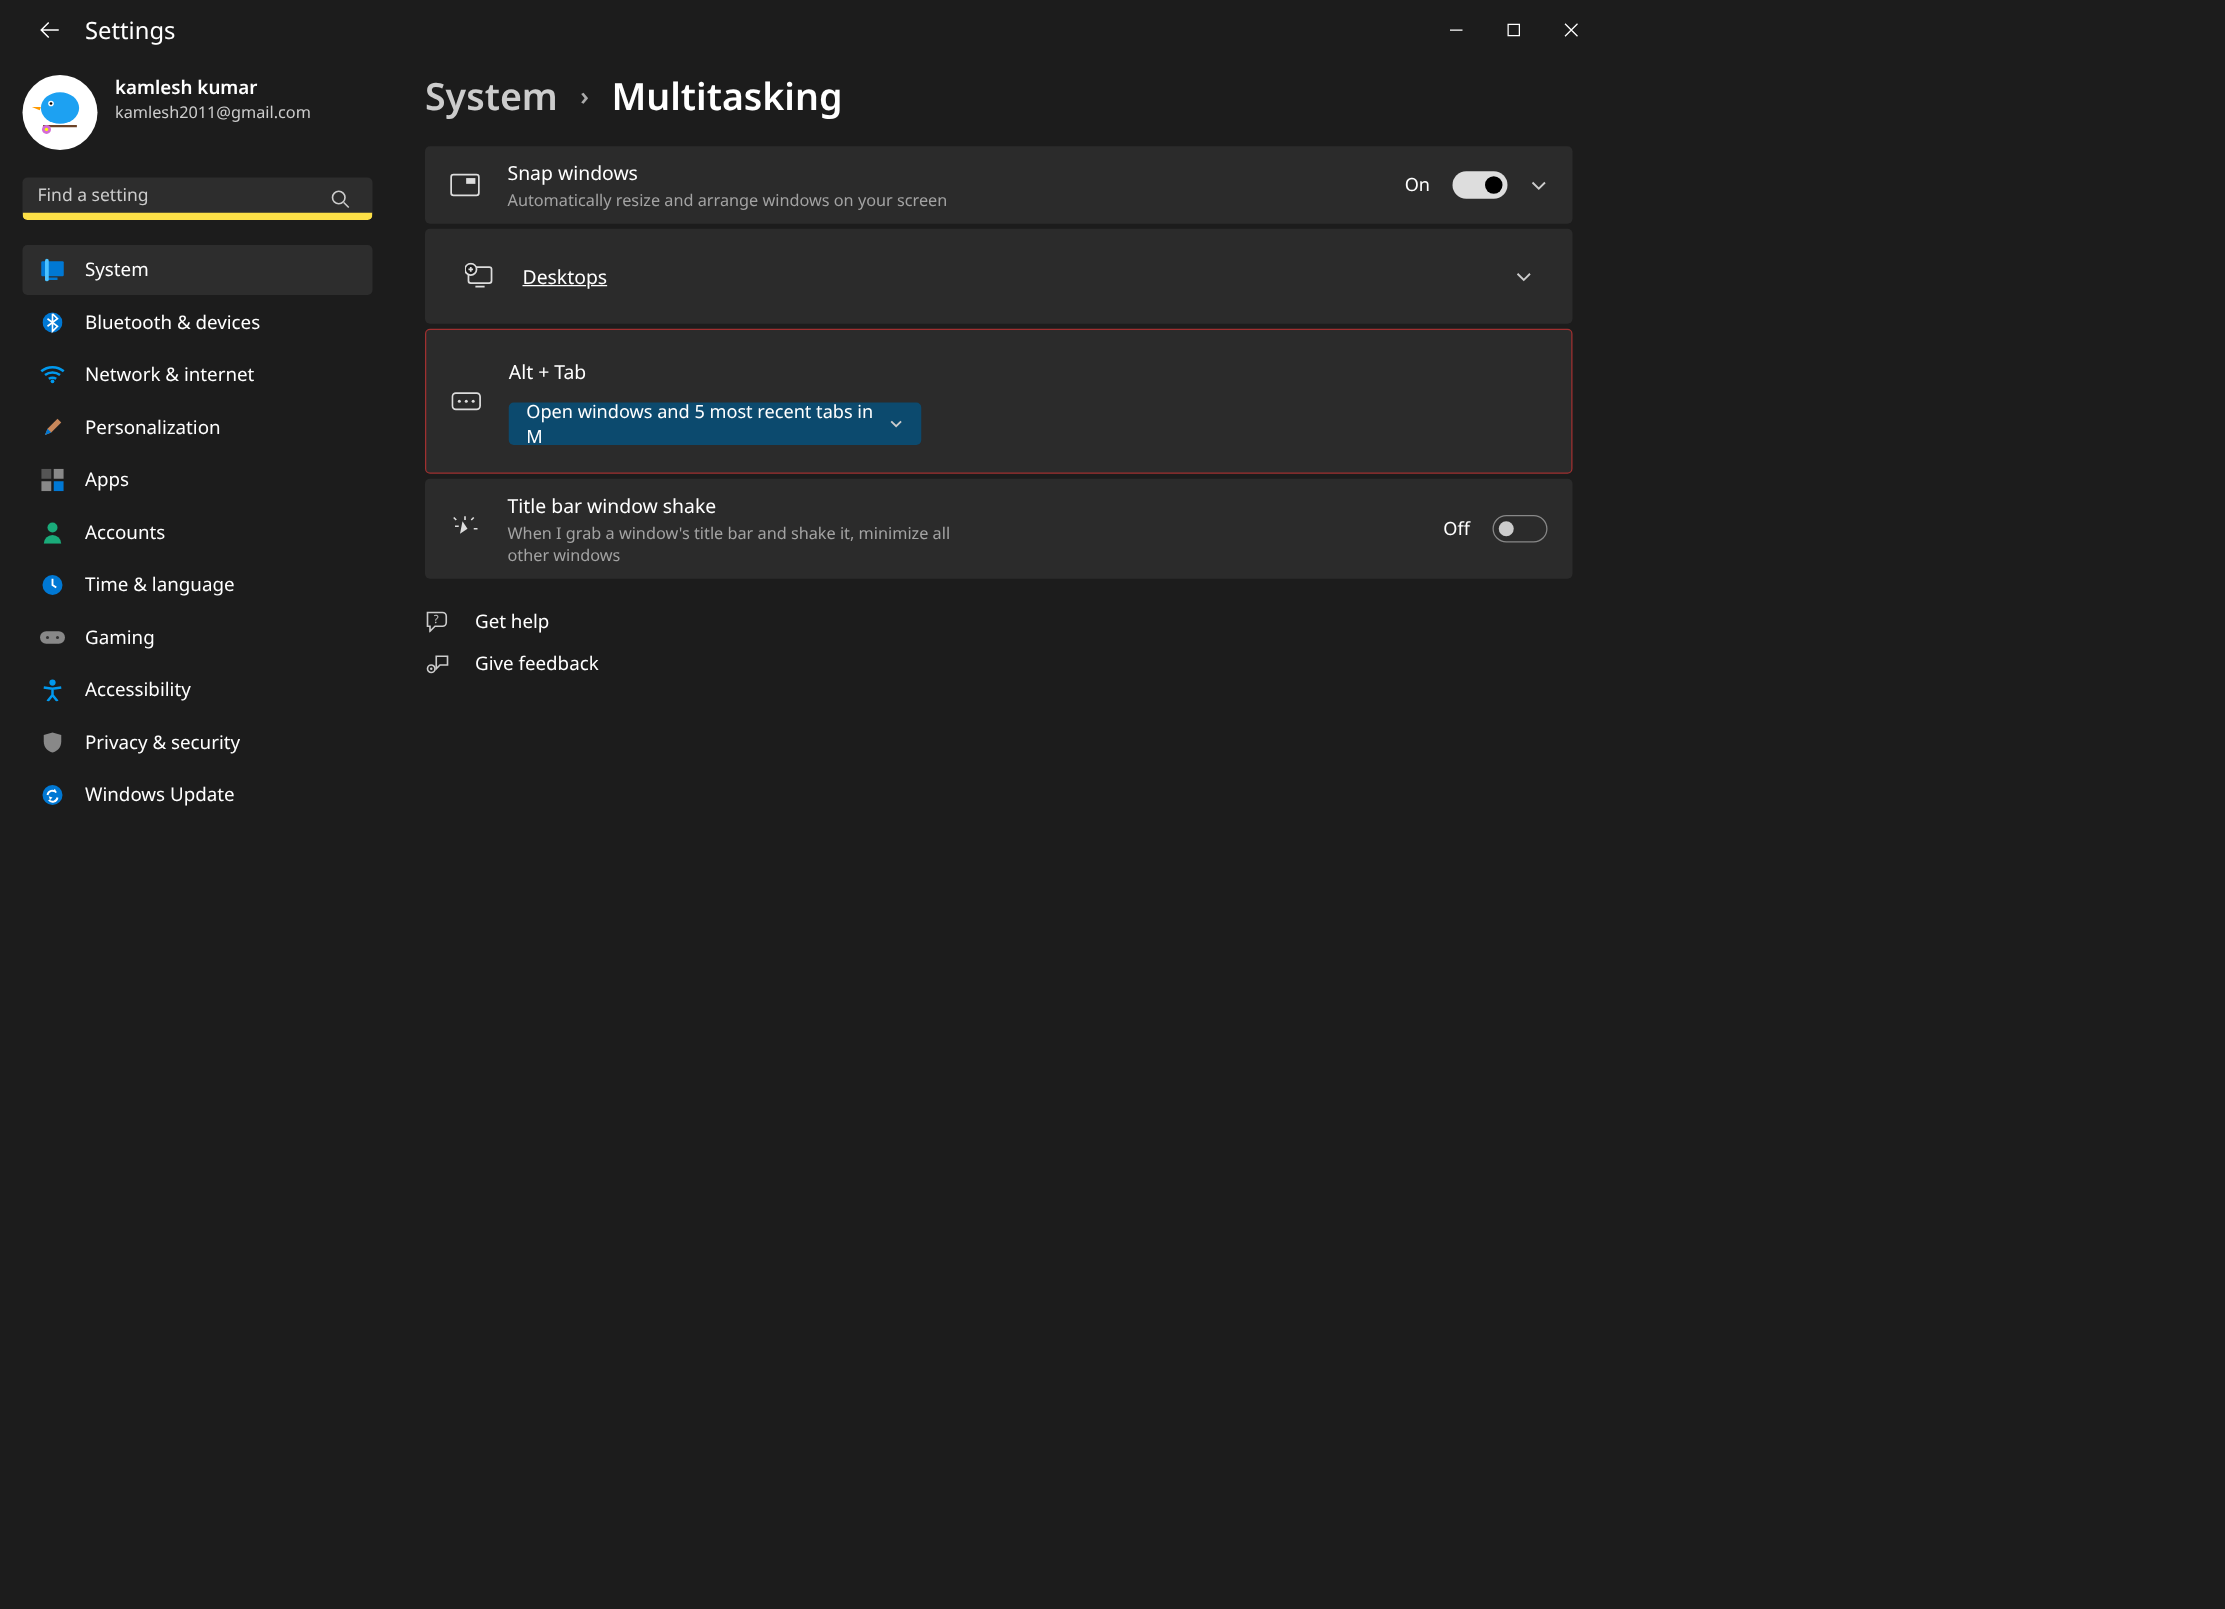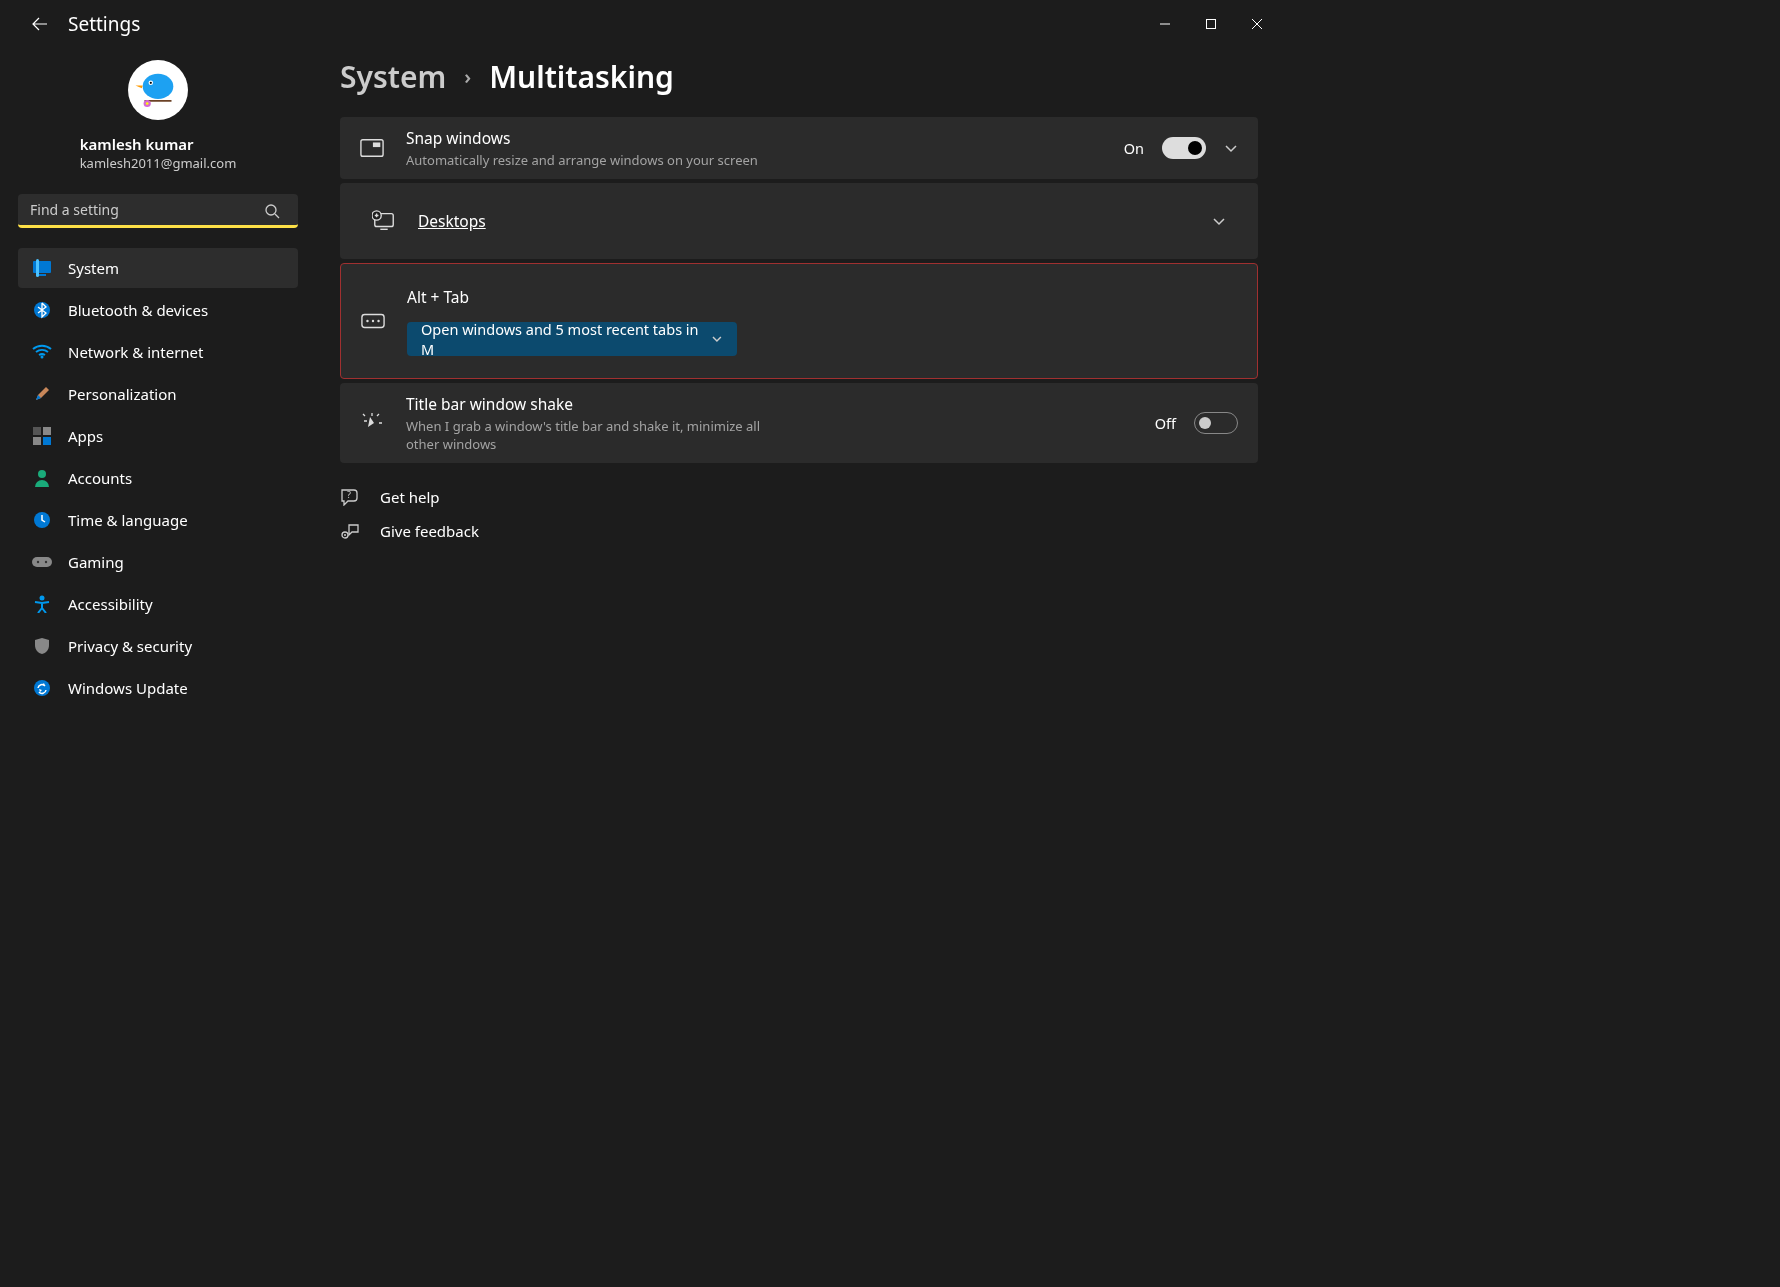--- a/index.html
+++ b/index.html
@@ -12,29 +12,29 @@
 .win-controls { margin-left:auto; display:flex; }
 .win-btn { width:46px; height:32px; display:flex; align-items:center; justify-content:center; cursor:pointer; }
 .win-btn svg { stroke:#fff; }
 
 
 .content { display:flex; height:calc(100% - 48px); }
 .sidebar { width:310px; padding:12px 12px 0 18px; }
 .main { flex:1; padding:8px 22px 0 30px; }
 
 
-.profile { display:flex; align-items:center; gap:14px; padding:0 0 22px 0;flex-direction:column; }
+.profile { display:flex; gap:14px; padding:0 0 22px 0; }
 .avatar { width:60px; height:60px; border-radius:50%; background:#fff; position:relative; overflow:hidden; display:flex; align-items:center; justify-content:center;}
 .avatar svg { width:54px; height:54px; }
 .profile-name { font-size:15px; font-weight:600; }
 .profile-email { font-size:13px; color:#ccc; }
 
 
 .search { position:relative; margin-bottom:20px; }
-.search input { width:280px; height:34px; background:#2d2d2d; border:none; border-bottom:3px solid #fde047; border-radius:4px; padding:0 34px 0 12px; font-size:14px; color:#fff; outline:none;}
+.search input { width:280px; height:34px; background:#2d2d2d; border:none; border-bottom:6px solid #fde047; border-radius:4px; padding:0 34px 0 12px; font-size:14px; color:#fff; outline:none;}
 .search input::placeholder{ color:#ccc; }
 .search-icon { position:absolute; right:18px; top:8px; }
 
 
 .nav { display:flex; flex-direction:column; gap:2px; }
 .nav-item { height:40px; display:flex; align-items:center; gap:16px; padding:0 0 0 14px; border-radius:4px; cursor:pointer; font-size:15px;}
 .nav-item.active { background:#2d2d2d; }
 .nav-item.active::before { content:""; position:absolute; left:18px; width:3px; height:18px; background:#4cc2ff; border-radius:2px; }
 .nav-item.active { position:relative; padding-left:14px; }
 .nav-icon { width:20px; height:20px; display:flex; align-items:center; justify-content:center; font-size:16px;}

